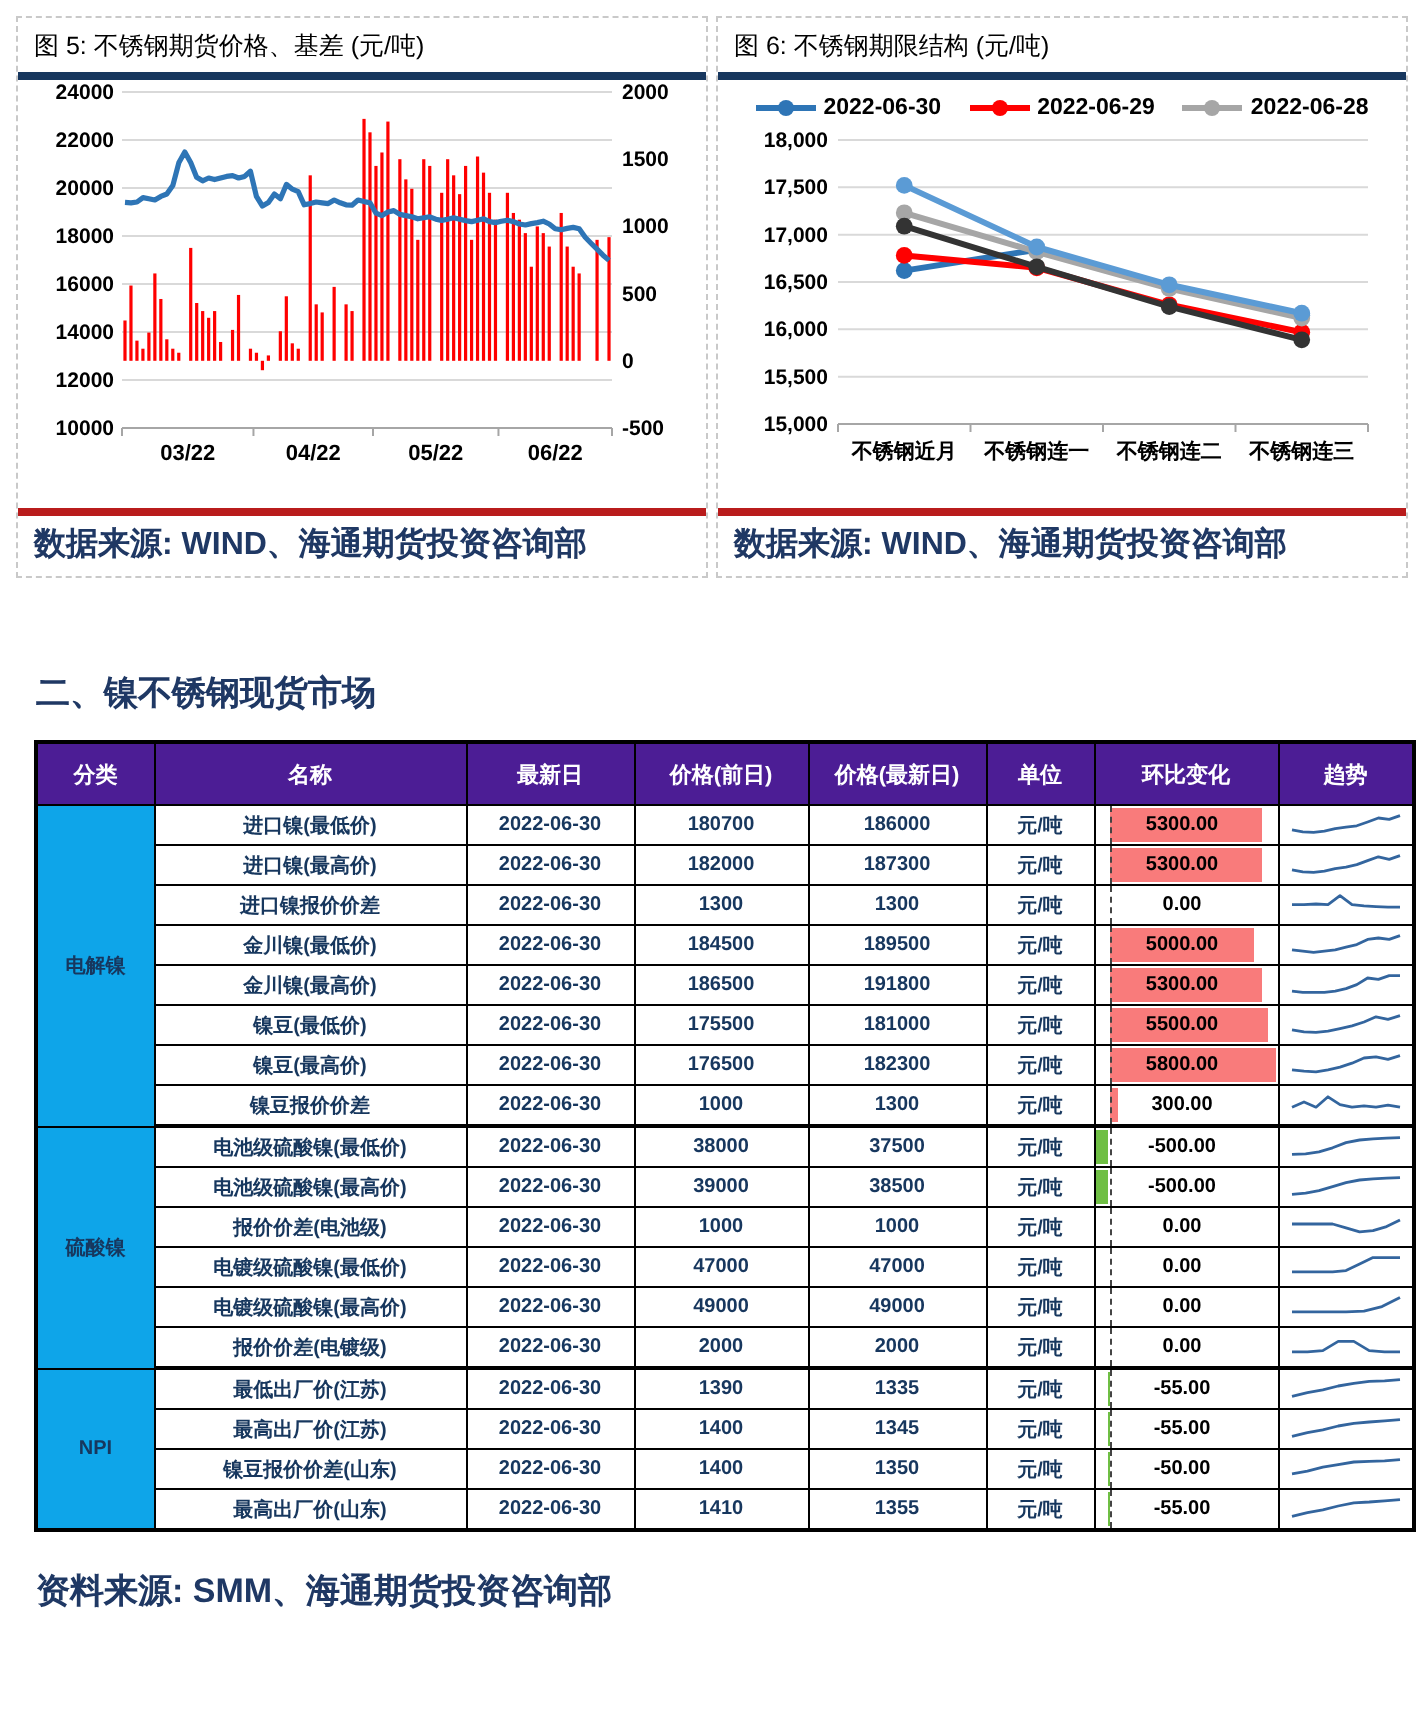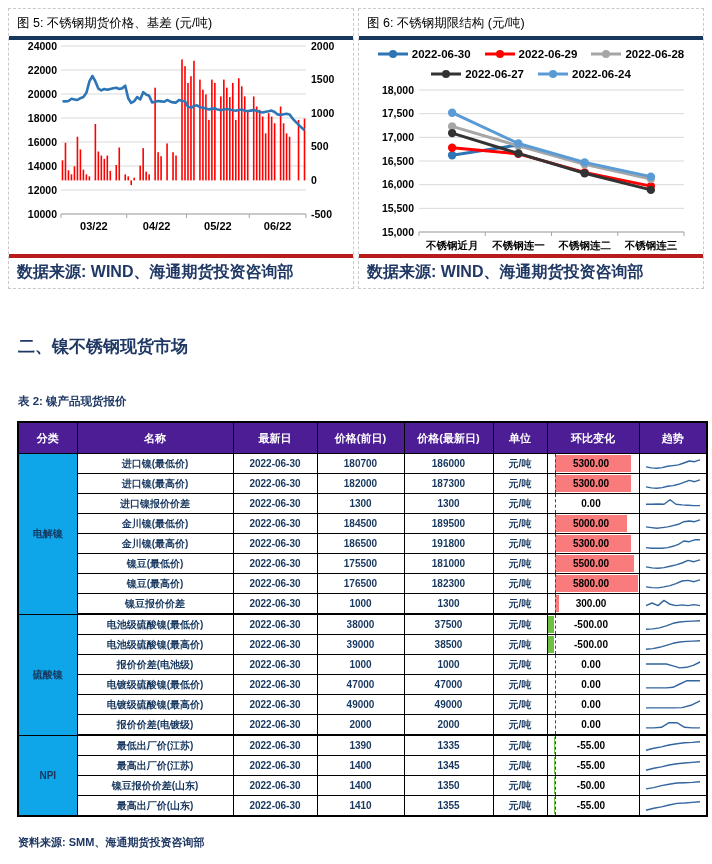--- a/index.html
+++ b/index.html
@@ -26,21 +26,21 @@
   table.quote th{background:#4c1d95;color:#fff;height:30px;font-size:11px;}
   td.cat{background:#0ea5e9;color:#fff;font-size:11px;}
   tr.group-end td{border-bottom:2px solid #000;}
   td.chg{position:relative;text-align:right;}
   td.chg .axis{position:absolute;left:8%;top:0;bottom:0;width:0;border-left:1px dashed #444;}
   td.chg .bar{position:absolute;top:1px;bottom:1px;}
   td.chg .bar.pos{background:#F97B7B;}
   td.chg .bar.neg{background:#6FBF44;}
   td.chg span{position:relative;padding-right:4px;color:#000;}
   td.trend{background:#fff;}
-  .table-source{margin:18px 0 0 18px;font-size:11px;font-weight:bold;color:#1F3864;}
+  .table-source{margin:18px 0 0 18px;font-size:17px;font-weight:bold;color:#1F3864;}
 </style>
 </head>
 <body>
 
 <div class="page">
 
   <div class="figs">
 
     <div class="fig">
       <div class="fig-title">图 5: 不锈钢期货价格、基差 (元/吨)</div>
@@ -173,36 +173,20 @@
                 <span>2022-06-29</span>
               </span>
               <span class="litem">
                 <svg width="30" height="10">
                   <line x1="0" y1="5" x2="30" y2="5" stroke="#A6A6A6" stroke-width="3"></line>
                   <circle cx="15" cy="5" r="4" fill="#A6A6A6"></circle>
                 </svg>
                 <span>2022-06-28</span>
               </span>
             </div>
-            <div class="lrow">
-              <span class="litem">
-                <svg width="30" height="10">
-                  <line x1="0" y1="5" x2="30" y2="5" stroke="#333333" stroke-width="3"></line>
-                  <circle cx="15" cy="5" r="4" fill="#333333"></circle>
-                </svg>
-                <span>2022-06-27</span>
-              </span>
-              <span class="litem">
-                <svg width="30" height="10">
-                  <line x1="0" y1="5" x2="30" y2="5" stroke="#5B9BD5" stroke-width="3"></line>
-                  <circle cx="15" cy="5" r="4" fill="#5B9BD5"></circle>
-                </svg>
-                <span>2022-06-24</span>
-              </span>
-            </div>
           </div>
         <svg id="chart6" width="333" height="176">
             <line x1="54" y1="148" x2="319" y2="148" stroke="#D9D9D9" stroke-width="1"></line>
             <text x="49" y="151.5" text-anchor="end" font-size="10.5" font-weight="bold" fill="#000" font-family="&quot;Liberation Sans&quot;,&quot;DejaVu Sans&quot;,sans-serif">15,000</text>
             <line x1="54" y1="124.33333333333334" x2="319" y2="124.33333333333334" stroke="#D9D9D9" stroke-width="1"></line>
             <text x="49" y="127.83333333333334" text-anchor="end" font-size="10.5" font-weight="bold" fill="#000" font-family="&quot;Liberation Sans&quot;,&quot;DejaVu Sans&quot;,sans-serif">15,500</text>
             <line x1="54" y1="100.66666666666667" x2="319" y2="100.66666666666667" stroke="#D9D9D9" stroke-width="1"></line>
             <text x="49" y="104.16666666666667" text-anchor="end" font-size="10.5" font-weight="bold" fill="#000" font-family="&quot;Liberation Sans&quot;,&quot;DejaVu Sans&quot;,sans-serif">16,000</text>
             <line x1="54" y1="77" x2="319" y2="77" stroke="#D9D9D9" stroke-width="1"></line>
             <text x="49" y="80.5" text-anchor="end" font-size="10.5" font-weight="bold" fill="#000" font-family="&quot;Liberation Sans&quot;,&quot;DejaVu Sans&quot;,sans-serif">16,500</text>
@@ -249,21 +233,20 @@
             <text x="285.875" y="165" text-anchor="middle" font-size="10.5" font-weight="bold" fill="#000" font-family="&quot;Liberation Sans&quot;,&quot;DejaVu Sans&quot;,sans-serif">不锈钢连三</text>
           </svg>
       </div>
       <div class="fig-source">数据来源: WIND、海通期货投资咨询部</div>
     </div>
 
   </div>
 
   <div class="section-heading">二、镍不锈钢现货市场</div>
 
-  <div class="table-caption">表 2: 镍产品现货报价</div>
 
   <table class="quote" id="price-table">
       <colgroup>
         <col style="width: 59px;">
         <col style="width: 156px;">
         <col style="width: 84px;">
         <col style="width: 87px;">
         <col style="width: 89px;">
         <col style="width: 54px;">
         <col style="width: 92px;">

